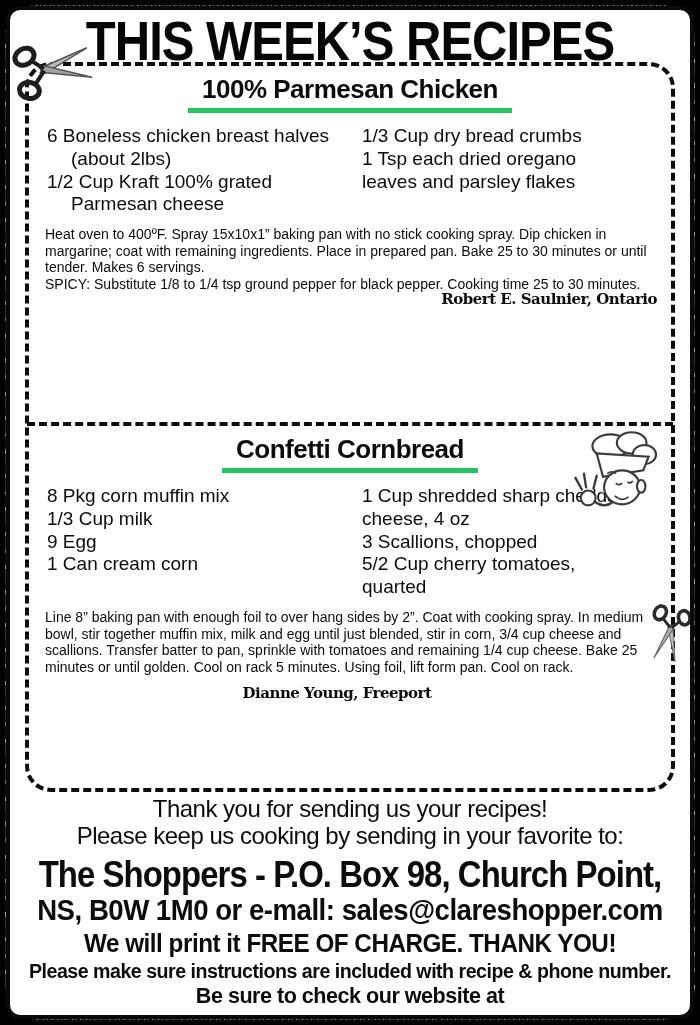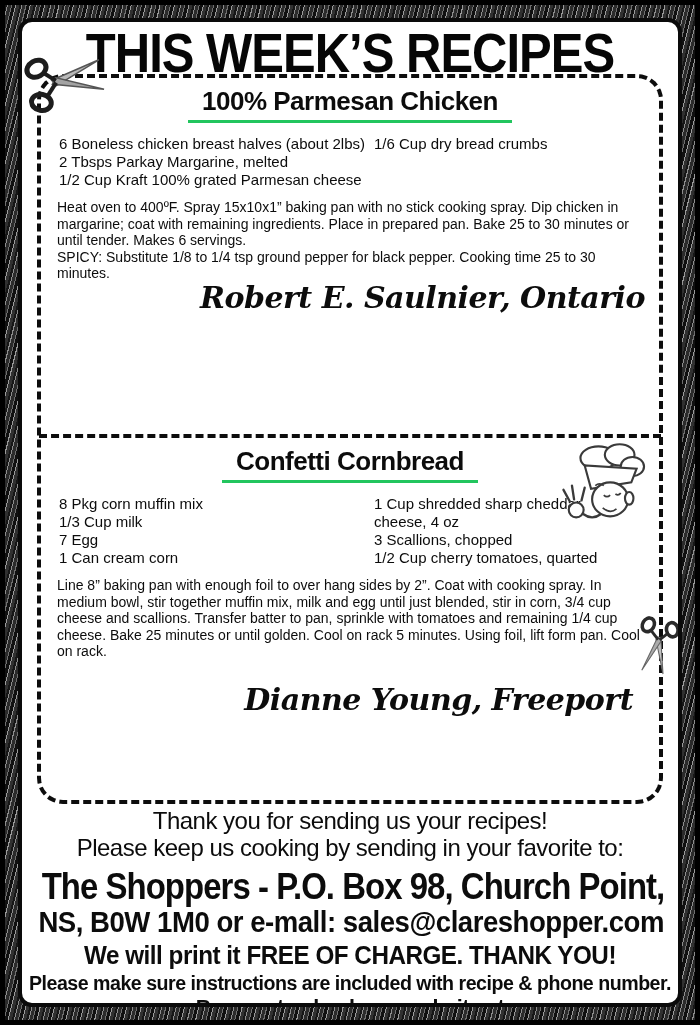--- a/index.html
+++ b/index.html
@@ -1,49 +1,49 @@
 <!DOCTYPE html>
 <html><head>
 <meta charset="utf-8">
 <style>
   html,body{margin:0;padding:0;background:#000;}
   body{width:700px;height:1025px;font-family:"Liberation Sans",sans-serif;color:#0c0c0c;}
   .page{position:relative;width:700px;height:1025px;background:#000;padding:5px;box-sizing:border-box;}
-  .texture{width:100%;height:100%;box-sizing:border-box;padding:13px;
+  .texture{width:100%;height:100%;box-sizing:border-box;padding:1px;
     background:
-      repeating-linear-gradient(104deg,#161616 0 2px,#8d8d8d 2px 3px,#2b2b2b 3px 6px,#6f6f6f 6px 7px,#101010 7px 10px,#9a9a9a 10px 11px,#303030 11px 14px);}
+      repeating-linear-gradient(104deg,#161616 0 2px,#8d8d8d 2px 3px,#2b2b2b 3px 6px,#6f6f6f 6px 7px,#101010 7px 10px,#9a9a9a 10px 11px,#303030 11px 14px); border-radius: 32px;}
   .sheet{position:relative;width:100%;height:100%;box-sizing:border-box;background:#fff;
     border:4px solid #0a0a0a;border-radius:14px;overflow:hidden;}
 
   
   .main-title{position:absolute;top:0;left:0;right:0;margin:0;text-align:center;
     font-size:49px;font-weight:bold;letter-spacing:-1px;color:#060606;
     transform:scaleY(1.12);transform-origin:top center;white-space:nowrap;}
 
   
   .clipbox{position:absolute;left:15px;right:15px;top:52px;height:730px;
     border:4px dashed #0d0d0d;border-radius:26px;box-sizing:border-box;}
   .divider{position:absolute;left:-2px;right:-2px;top:356px;border-top:4px dashed #0d0d0d;}
 
   .section{position:absolute;left:0;right:0;}
   .section.first{top:0;height:356px;}
   .section.second{top:360px;bottom:0;}
 
   .recipe-title{text-align:center;margin:8px 0 0 0;font-size:26px;font-weight:bold;letter-spacing:-0.5px;}
-  .recipe-title span{display:inline-block;border-bottom:3px solid #22c55e;padding:0 14px 3px 14px;}
+  .recipe-title span{display:inline-block;border-bottom:5px solid #22c55e;padding:0 14px 3px 14px;}
 
   .ing-row{display:flex;padding:12px 10px 0 18px;}
-  .ing-col{list-style:none;margin:0;padding:0;font-size:15px;line-height:1.2;}
+  .ing-col{list-style:none;margin:0;padding:0;font-size:19px;line-height:1.2;}
   .ing-col.left{width:315px;flex:0 0 auto;}
   .ing-col.left li{padding-left:24px;text-indent:-24px;}
   .ing-col.right{width:262px;flex:0 0 auto;}
   .instructions{padding:10px 16px 0 16px;font-size:14px;line-height:1.18;white-space:pre-line;}
   .attribution{text-align:right;padding-right:14px;margin-top:-2px;
-    font-family:"DejaVu Serif",serif;font-style:italic;font-weight:bold;font-size:30px;letter-spacing:-0.5px;}
-  .section.second .attribution{margin-top:22px;padding-right:26px;}
+    font-family:"DejaVu Serif",serif;font-weight:bold;font-size:15px;letter-spacing:-0.5px;}
+  .section.second .attribution{margin-top:9px;padding-right:26px;text-align:center;}
 
   
   .scissors-top{position:absolute;left:4px;top:26px;width:78px;height:66px;z-index:3;transform:rotate(-10deg);}
   .scissors-right{position:absolute;right:-26px;top:540px;width:56px;height:56px;z-index:3;transform:rotate(100deg);}
   .chef{position:absolute;top:2px;right:2px;width:98px;height:106px;}
 
   
   .footer{position:absolute;left:0;right:0;top:786px;text-align:center;line-height:1;}
   .footer p{margin:0;}
   .f-line1,.f-line2{font-size:24px;line-height:1.12;letter-spacing:-0.5px;}
@@ -78,25 +78,25 @@
 
       <div class="clipbox">
 
         <div class="section first">
           <h2 class="recipe-title">
             <span>100% Parmesan Chicken</span>
           </h2>
           <div class="ing-row">
             <ul class="ing-col left">
                 <li>6 Boneless chicken breast halves (about 2lbs)</li>
-                <li>2 Tbsps Parkay Margarine, melted</li>
                 <li>1/2 Cup Kraft 100% grated Parmesan cheese</li>
               </ul>
             <ul class="ing-col right">
-                <li>1/6 Cup dry bread crumbs</li>
+                <li>1/3 Cup dry bread crumbs</li>
+                <li>1 Tsp each dried oregano leaves and parsley flakes</li>
               </ul>
           </div>
           <div class="instructions">Heat oven to 400ºF. Spray 15x10x1” baking pan with no stick cooking spray. Dip chicken in margarine; coat with remaining ingredients. Place in prepared pan. Bake 25 to 30 minutes or until tender. Makes 6 servings.
 SPICY: Substitute 1/8 to 1/4 tsp ground pepper for black pepper. Cooking time 25 to 30 minutes.</div>
           <div class="attribution">Robert E. Saulnier, Ontario</div>
         </div>
 
         <div class="divider"></div>
 
         <div class="section second">
@@ -125,27 +125,27 @@
               <path d="M52,51 q3,2 5,-1"></path>
               <path d="M40,64 q7,6 13,1"></path>
               <path d="M33,43 q4,-3 8,0"></path>
             </g>
           </svg>
 
           <div class="ing-row">
             <ul class="ing-col left">
                 <li>8 Pkg corn muffin mix</li>
                 <li>1/3 Cup milk</li>
-                <li>7 Egg</li>
+                <li>9 Egg</li>
                 <li>1 Can cream corn</li>
               </ul>
             <ul class="ing-col right">
                 <li>1 Cup shredded sharp cheddar cheese, 4 oz</li>
                 <li>3 Scallions, chopped</li>
-                <li>1/2 Cup cherry tomatoes, quarted</li>
+                <li>5/2 Cup cherry tomatoes, quarted</li>
               </ul>
           </div>
           <div class="instructions">Line 8” baking pan with enough foil to over hang sides by 2”. Coat with cooking spray. In medium bowl, stir together muffin mix, milk and egg until just blended, stir in corn, 3/4 cup cheese and scallions. Transfer batter to pan, sprinkle with tomatoes and remaining 1/4 cup cheese. Bake 25 minutes or until golden. Cool on rack 5 minutes. Using foil, lift form pan. Cool on rack.</div>
           <div class="attribution">Dianne Young, Freeport</div>
         </div>
 
         <svg class="scissors-right" viewBox="0 0 78 66">
           <polygon points="26,30 76,18 30,36" fill="#c2c2c2" stroke="#666" stroke-width="1.5"></polygon>
           <polygon points="26,34 76,48 30,28" fill="#ababab" stroke="#666" stroke-width="1.5"></polygon>
           <ellipse cx="13" cy="16" rx="10" ry="8" fill="none" stroke="#2a2a2a" stroke-width="5" transform="rotate(-20 13 16)"></ellipse>

